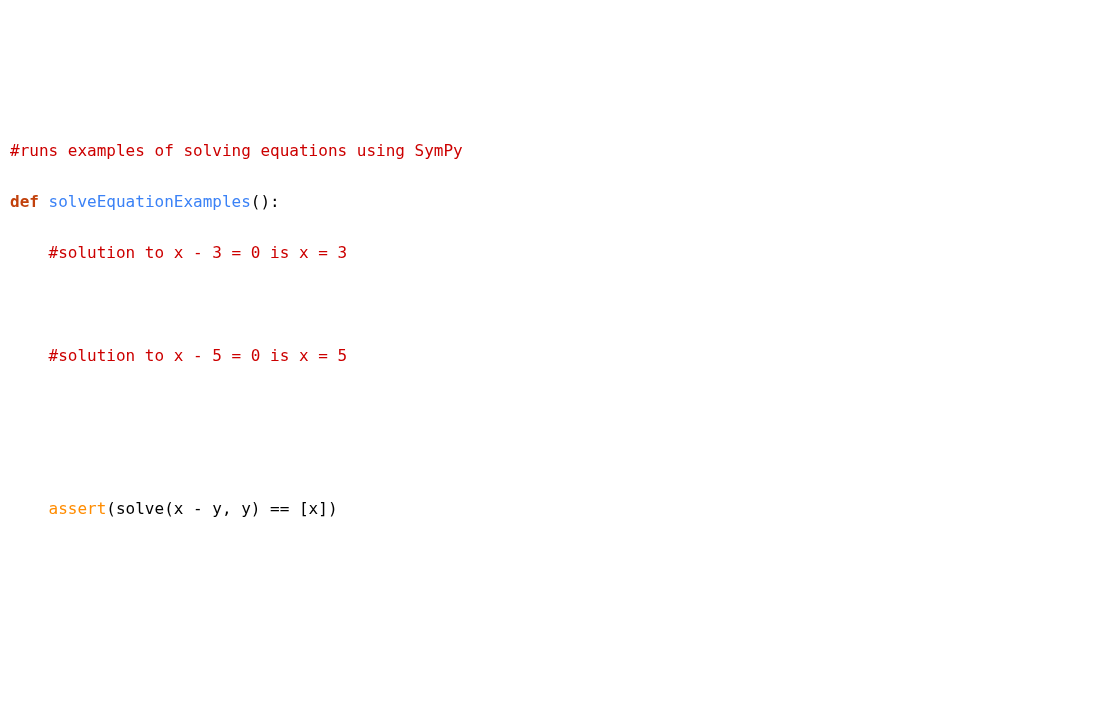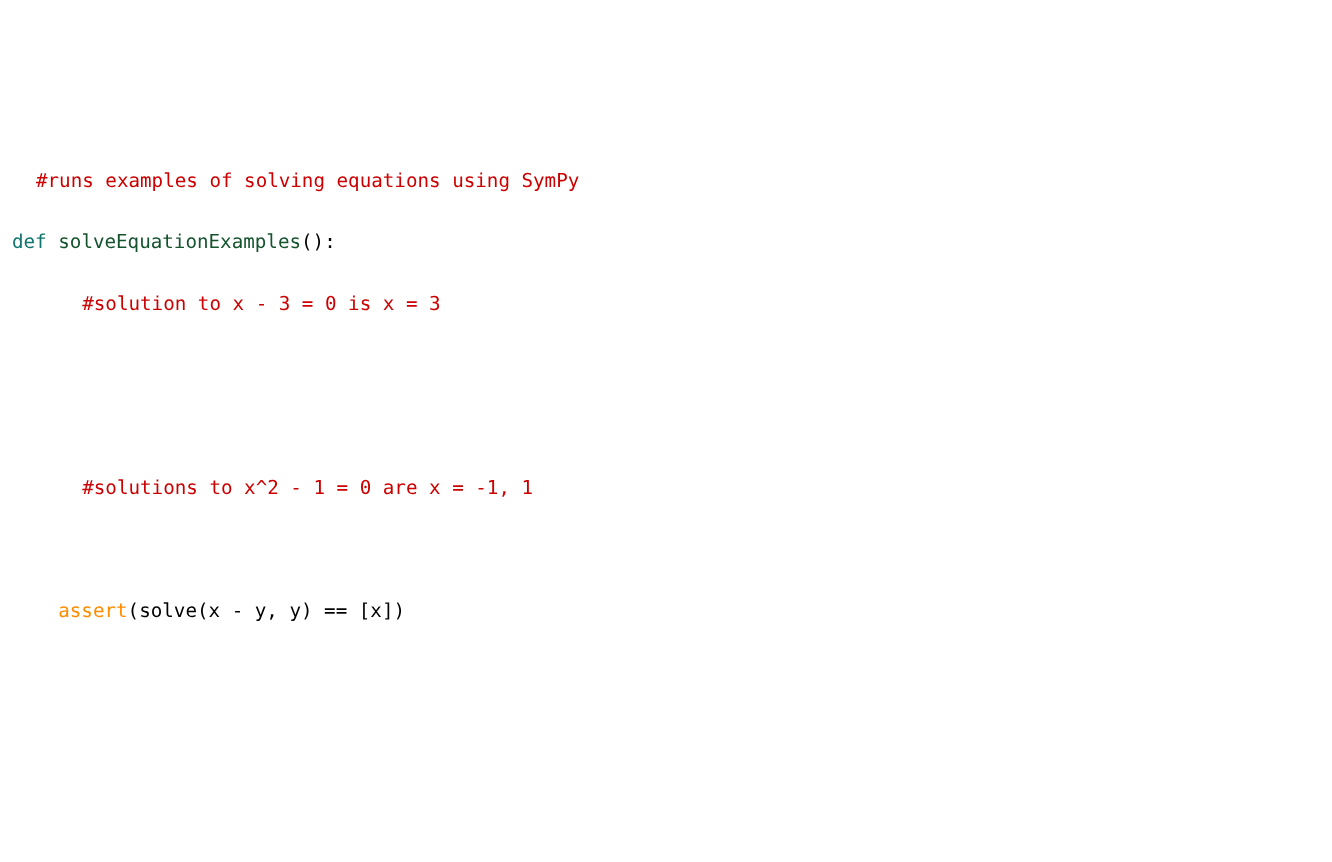--- a/index.html
+++ b/index.html
@@ -5,40 +5,40 @@
     body {
       margin: 0;
       padding: 10px;
       background: #ffffff;
       font-family: "Menlo", "Monaco", "Consolas", monospace;
       font-size: 16px;
       line-height: 1.6;
       white-space: pre;
       color: #000000;
     }
-    .comment { color: #cc0000; margin-left: 20px; }
-    .keyword { color: #0f766e; }
-    .funcdef { color: #14532d; }
+    .comment { color: #cc0000; }
+    .keyword { color: #c2410c; font-weight: bold; }
+    .funcdef { color: #3b82f6; }
     .builtin { color: #ff8c00; }
     .code { color: #000000; }
     .indent { display: inline-block; width: 4ch; }
     .line { display: block; }
   </style>
 </head>
 <body>
 
 
 
 <div>
 <span class="line"><span class="comment">#runs examples of solving equations using SymPy</span></span>
 <span class="line"><span class="keyword">def</span> <span class="funcdef">solveEquationExamples</span><span class="code">():</span></span>
 <span class="line"><span class="indent"></span><span class="comment">#solution to x - 3 = 0 is x = 3</span></span>
 <span class="line"> </span>
+<span class="line"><span class="indent"></span><span class="comment">#solution to x - 5 = 0 is x = 5</span></span>
 <span class="line"> </span>
-<span class="line"><span class="indent"></span><span class="comment">#solutions to x^2 - 1 = 0 are x = -1, 1</span></span>
 <span class="line"> </span>
 <span class="line"><span class="indent"></span><span class="builtin">assert</span><span class="code">(solve(x - y, y) == [x])</span></span>
 
 
 
 
 
 
 
 

